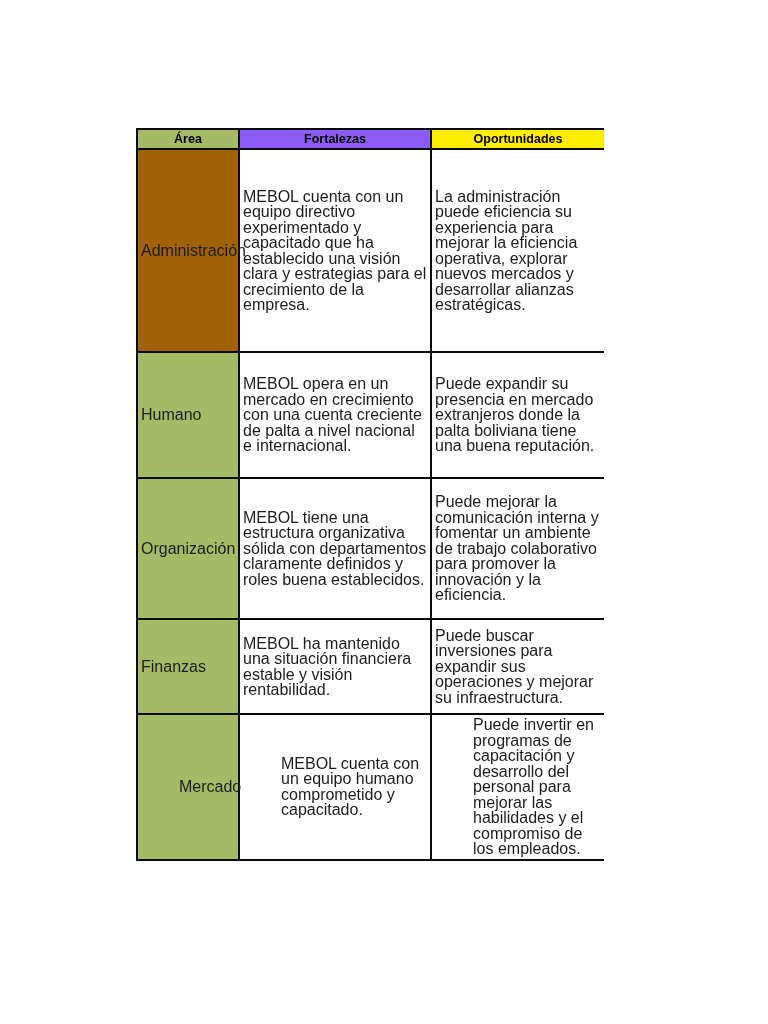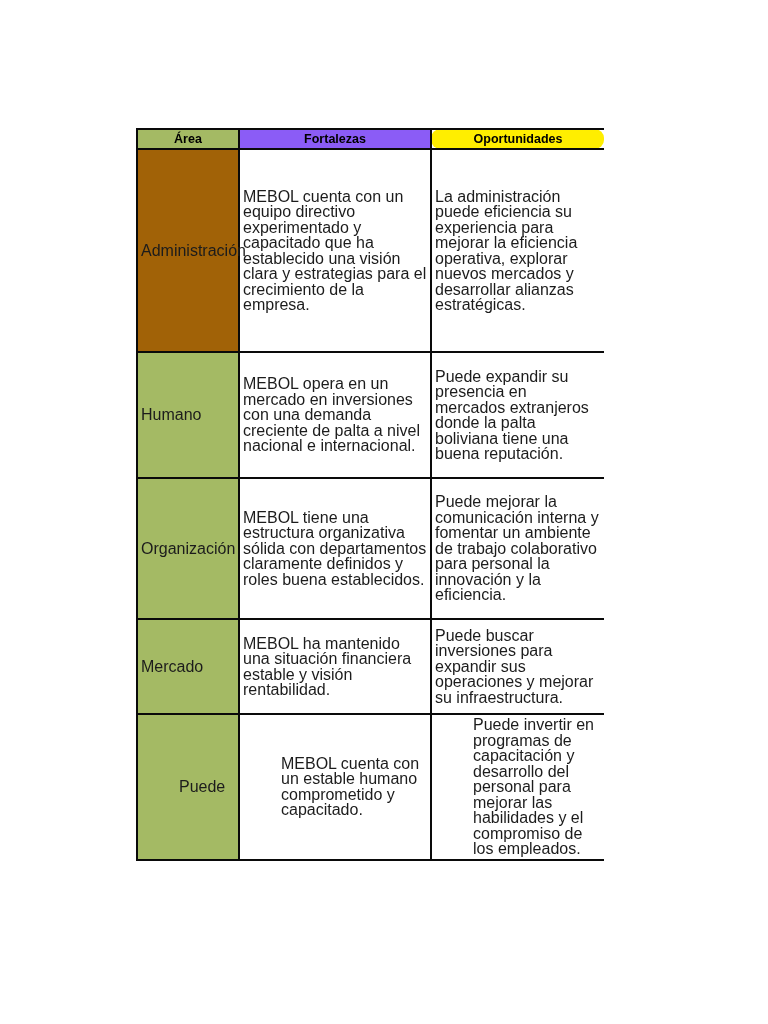--- a/index.html
+++ b/index.html
@@ -68,44 +68,44 @@
   <table class="swot">
     <colgroup>
       <col class="c-area">
       <col class="c-fort">
       <col class="c-oport">
     </colgroup>
     <thead>
       <tr>
         <th style="background-color: rgb(164, 186, 100);">Área</th>
         <th style="background-color: #8b5cf6;">Fortalezas</th>
-        <th style="background-color: rgb(255, 238, 0); border-radius: 9px;">Oportunidades</th>
+        <th style="background-color: rgb(255, 238, 0);">Oportunidades</th>
       </tr>
     </thead>
     <tbody>
       <tr class="r0">
         <td class="area-cell" style="background-color: #a16207; margin-left: 32px;">Administración</td>
         <td>MEBOL cuenta con un equipo directivo experimentado y capacitado que ha establecido una visión clara y estrategias para el crecimiento de la empresa.</td>
         <td>La administración puede eficiencia su experiencia para mejorar la eficiencia operativa, explorar nuevos mercados y desarrollar alianzas estratégicas.</td>
       </tr>
       <tr class="r1">
         <td class="area-cell" style="background-color: rgb(164, 186, 100);">Humano</td>
-        <td>MEBOL opera en un mercado en inversiones con una demanda creciente de palta a nivel nacional e internacional.</td>
-        <td>Puede expandir su presencia en mercados extranjeros donde la palta boliviana tiene una buena reputación.</td>
+        <td>MEBOL opera en un mercado en crecimiento con una cuenta creciente de palta a nivel nacional e internacional.</td>
+        <td>Puede expandir su presencia en mercado extranjeros donde la palta boliviana tiene una buena reputación.</td>
       </tr>
       <tr class="r2">
         <td class="area-cell" style="background-color: rgb(164, 186, 100);">Organización</td>
         <td>MEBOL tiene una estructura organizativa sólida con departamentos claramente definidos y roles buena establecidos.</td>
-        <td>Puede mejorar la comunicación interna y fomentar un ambiente de trabajo colaborativo para personal la innovación y la eficiencia.</td>
+        <td>Puede mejorar la comunicación interna y fomentar un ambiente de trabajo colaborativo para promover la innovación y la eficiencia.</td>
       </tr>
       <tr class="r3">
-        <td class="area-cell" style="background-color: rgb(164, 186, 100);">Mercado</td>
+        <td class="area-cell" style="background-color: rgb(164, 186, 100);">Finanzas</td>
         <td>MEBOL ha mantenido una situación financiera estable y visión rentabilidad.</td>
         <td>Puede buscar inversiones para expandir sus operaciones y mejorar su infraestructura.</td>
       </tr>
       <tr class="r4">
-        <td class="area-cell" style="background-color: rgb(164, 186, 100);">Puede</td>
-        <td>MEBOL cuenta con un estable humano comprometido y capacitado.</td>
+        <td class="area-cell" style="background-color: rgb(164, 186, 100);">Mercado</td>
+        <td>MEBOL cuenta con un equipo humano comprometido y capacitado.</td>
         <td>Puede invertir en programas de capacitación y desarrollo del personal para mejorar las habilidades y el compromiso de los empleados.</td>
       </tr>
     </tbody>
   </table>
 </div>
 
 </body></html>

